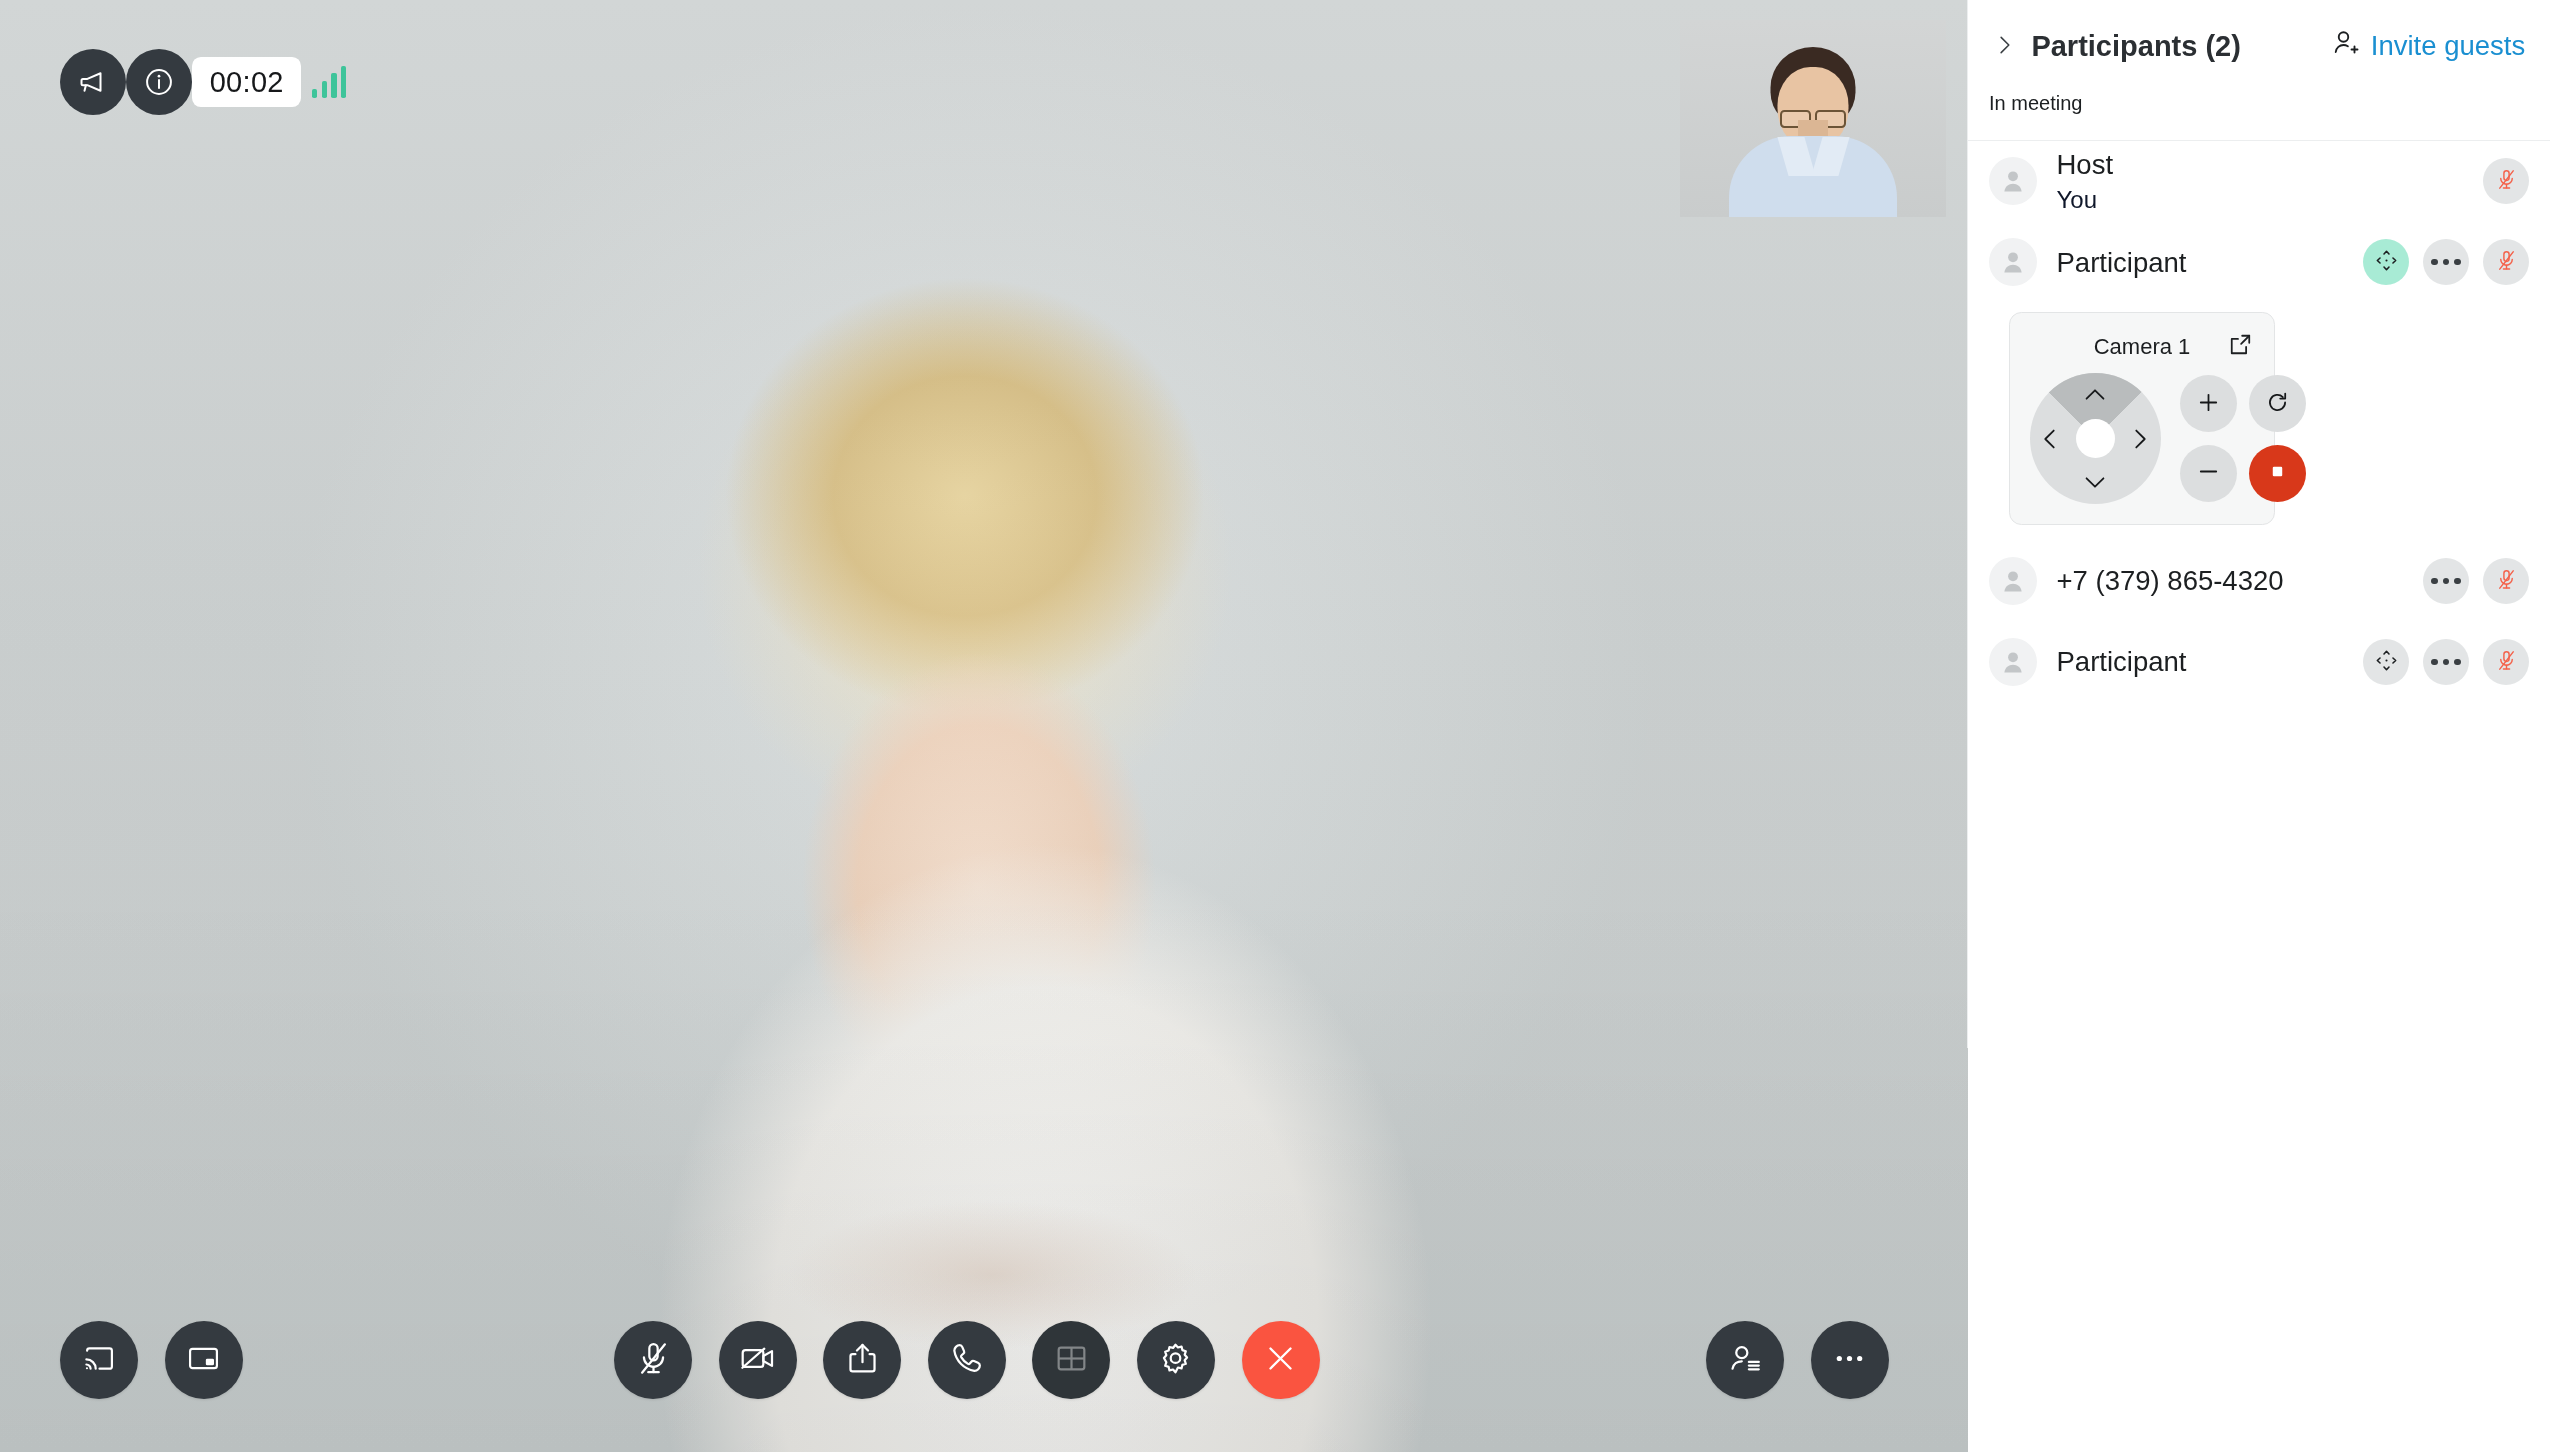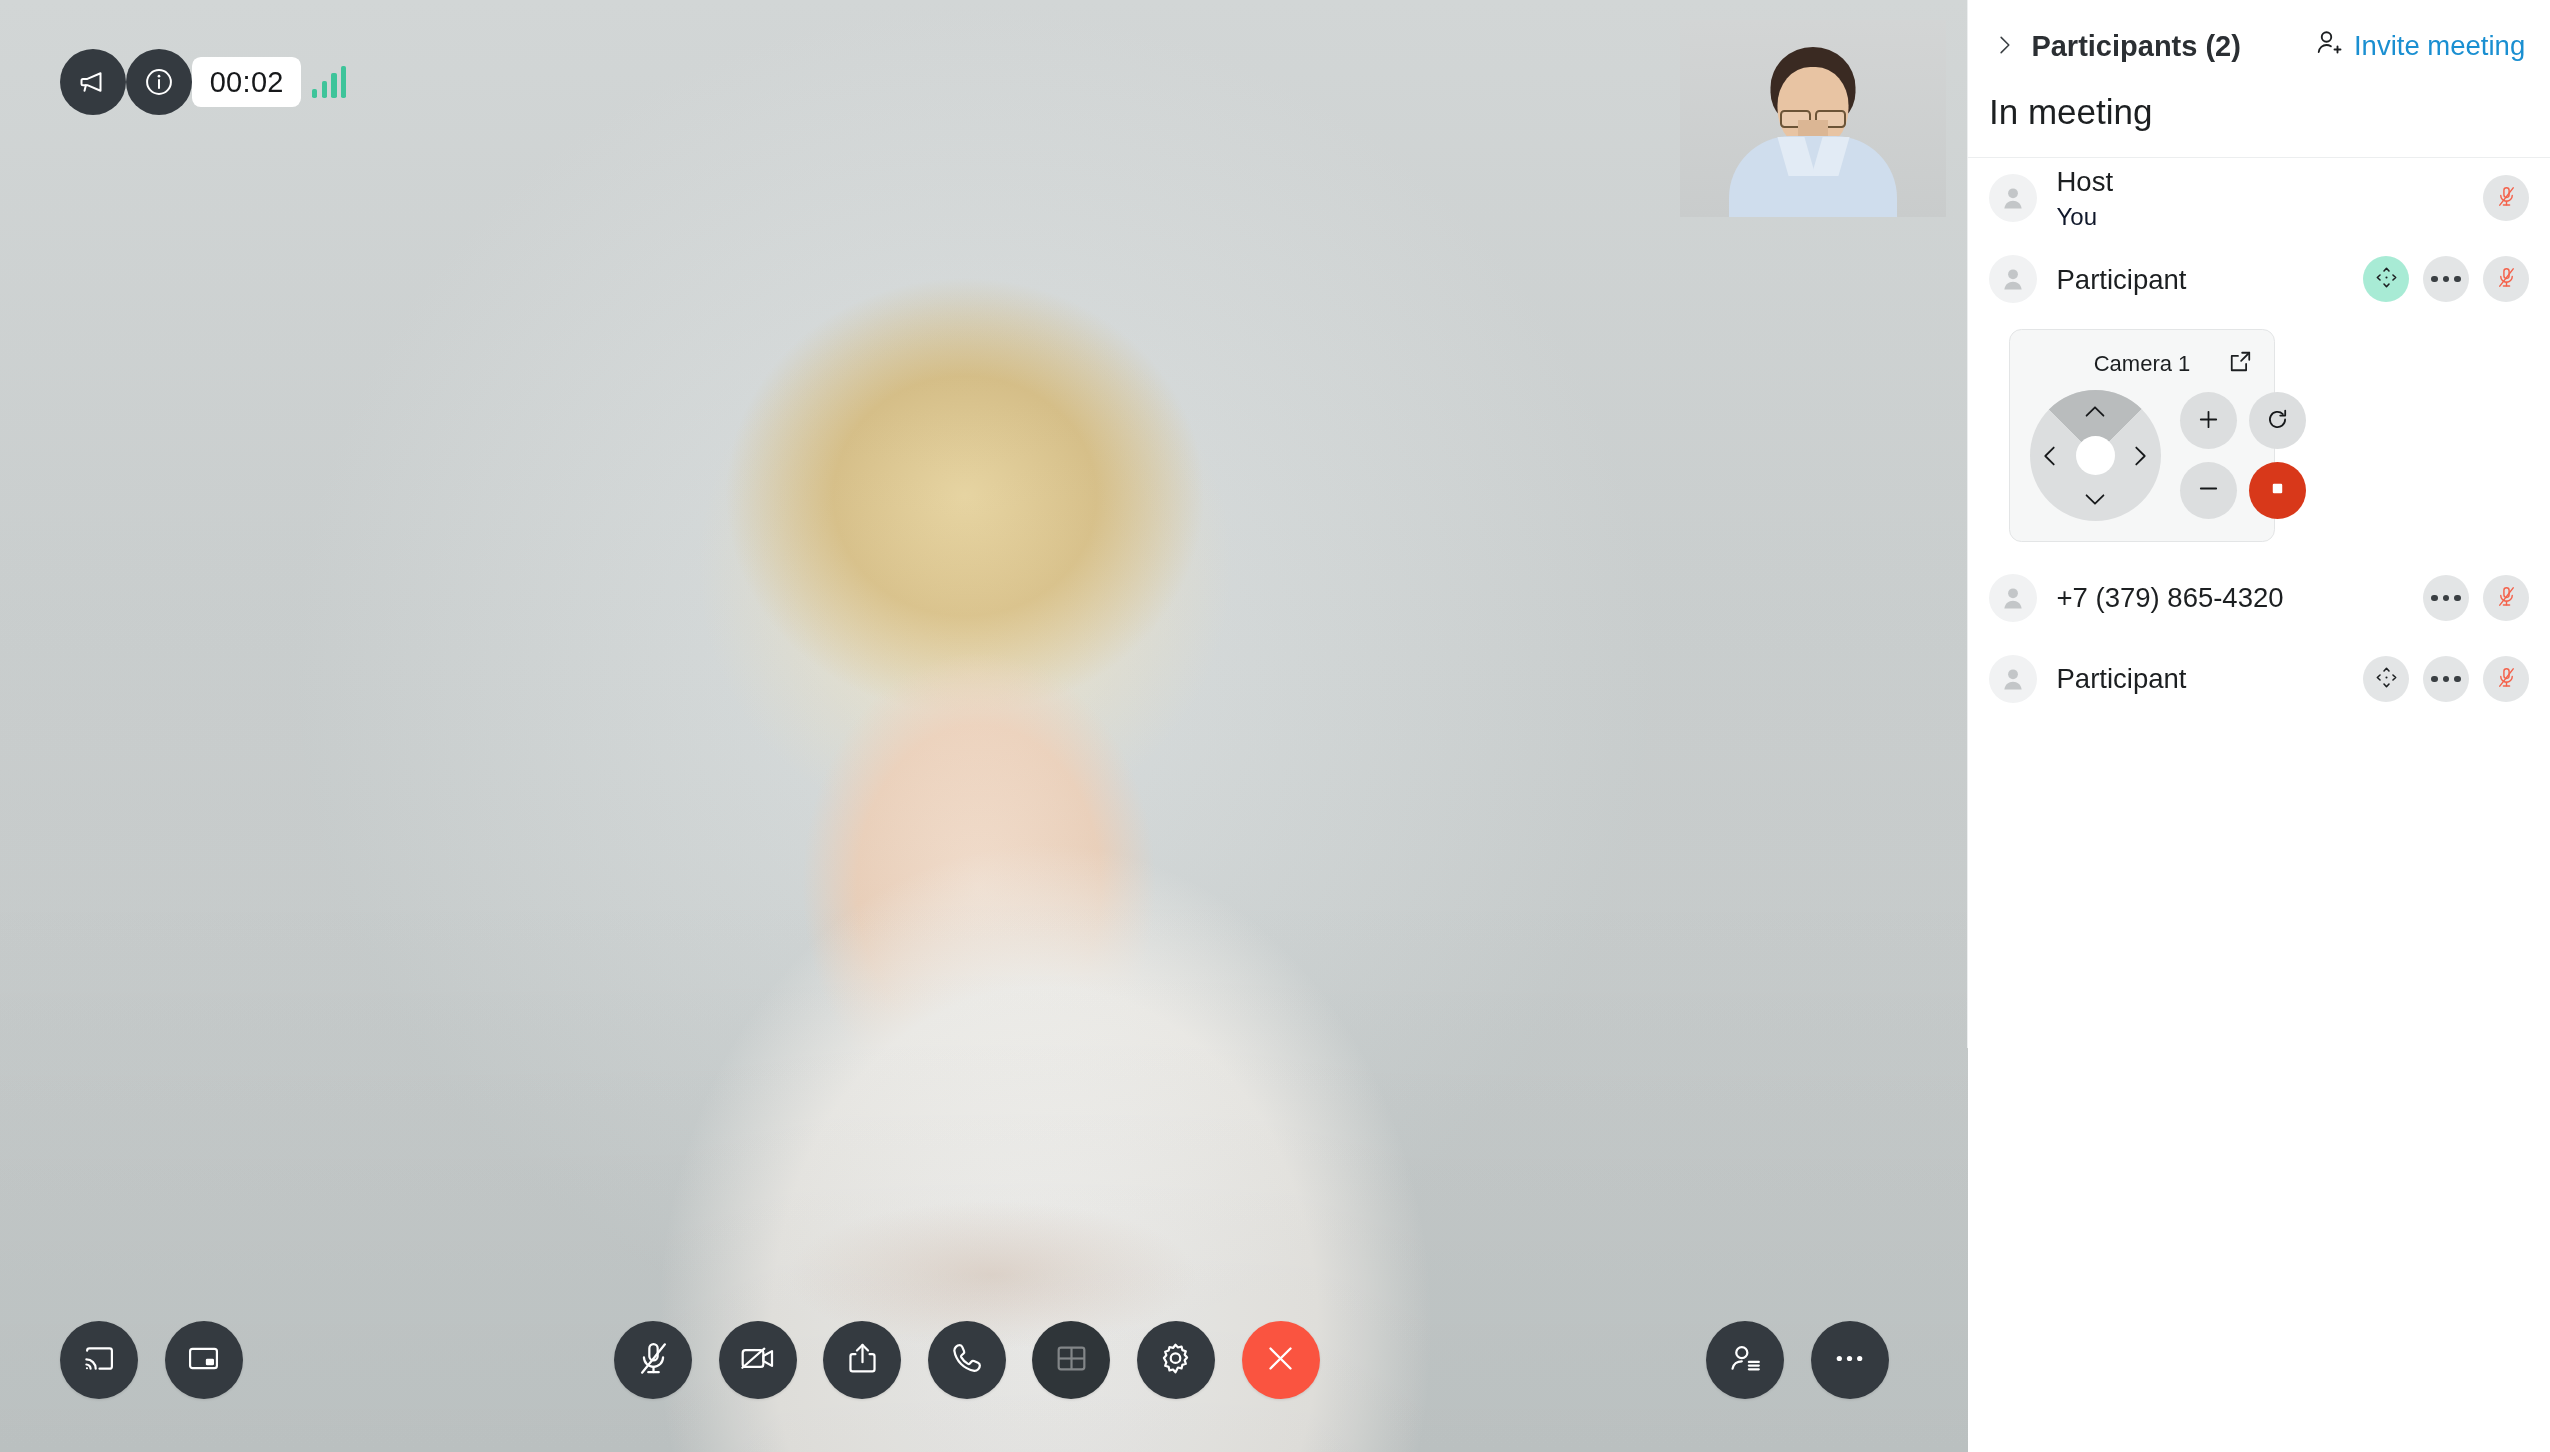--- a/index.html
+++ b/index.html
@@ -110,21 +110,21 @@
     z-index: 8;
   }
   .sb-header { display: flex; align-items: center; height: 92px; padding: 0 23px 0 21px; }
   .sb-collapse { background: none; border: none; cursor: pointer; padding: 5.3px 8.9px 5.3px 3.5px; display: flex; }
   .sb-title { font-size: 29px; font-weight: bold; color: #2b2f33; margin-left: 7px; white-space: nowrap; }
   .sb-invite {
     margin-left: auto; display: flex; align-items: center; gap: 9.7px;
     background: none; border: none; cursor: pointer; padding: 5.3px 1.8px;
   }
   .sb-invite span { font-size: 27.5px; color: #1a8fd1; white-space: nowrap; }
-  .sb-section { font-size: 35px; color: #1c1f21; padding: 0 21px 25px; }
+  .sb-section { font-size: 20px; color: #1c1f21; padding: 0 21px 25px; }
   .sb-divider { height: 0.9px; background: #eceeef; margin: 0; }
 
   .p-row { display: flex; align-items: center; min-height: 81px; padding: 0 21px 0 21px; }
   .p-avatar {
     width: 48px; height: 48px; border-radius: 50%; background: #f1f2f3; flex: none;
     display: flex; align-items: center; justify-content: center; margin-right: 19.5px;
   }
   .p-names { display: flex; flex-direction: column; justify-content: space-between; min-width: 0; }
   .p-name { font-size: 27.5px; color: #1c1f21; line-height: 1.22; white-space: nowrap; }
   .p-sub { font-size: 24px; color: #0f172a; line-height: 1.3; margin-top: 2.7px; }
@@ -366,21 +366,21 @@
       <div class="sb-title">Participants (2)</div>
       <button class="sb-invite">
         <span>
           <svg width="30" height="30" viewBox="0 0 24 24" fill="none" stroke="#1c1f21" stroke-width="1.5" stroke-linecap="round" stroke-linejoin="round">
             <circle cx="10" cy="7.2" r="3.8"></circle>
             <path d="M3.8 19.2c.4-3.4 3.1-5.6 6.2-5.6 1.3 0 2.5.4 3.5 1"></path>
             <line x1="16.4" y1="17.2" x2="21.2" y2="17.2"></line>
             <line x1="18.8" y1="14.8" x2="18.8" y2="19.6"></line>
           </svg>
         </span>
-        <span>Invite meeting</span>
+        <span>Invite guests</span>
       </button>
     </div>
 
     <div class="sb-section">In meeting</div>
     <div class="sb-divider"></div>
 
     <div class="p-row">
       <div class="p-avatar">
         <svg width="28" height="28" viewBox="0 0 24 24" fill="#c3c6c8">
           <circle cx="12" cy="8" r="4.2"></circle>

